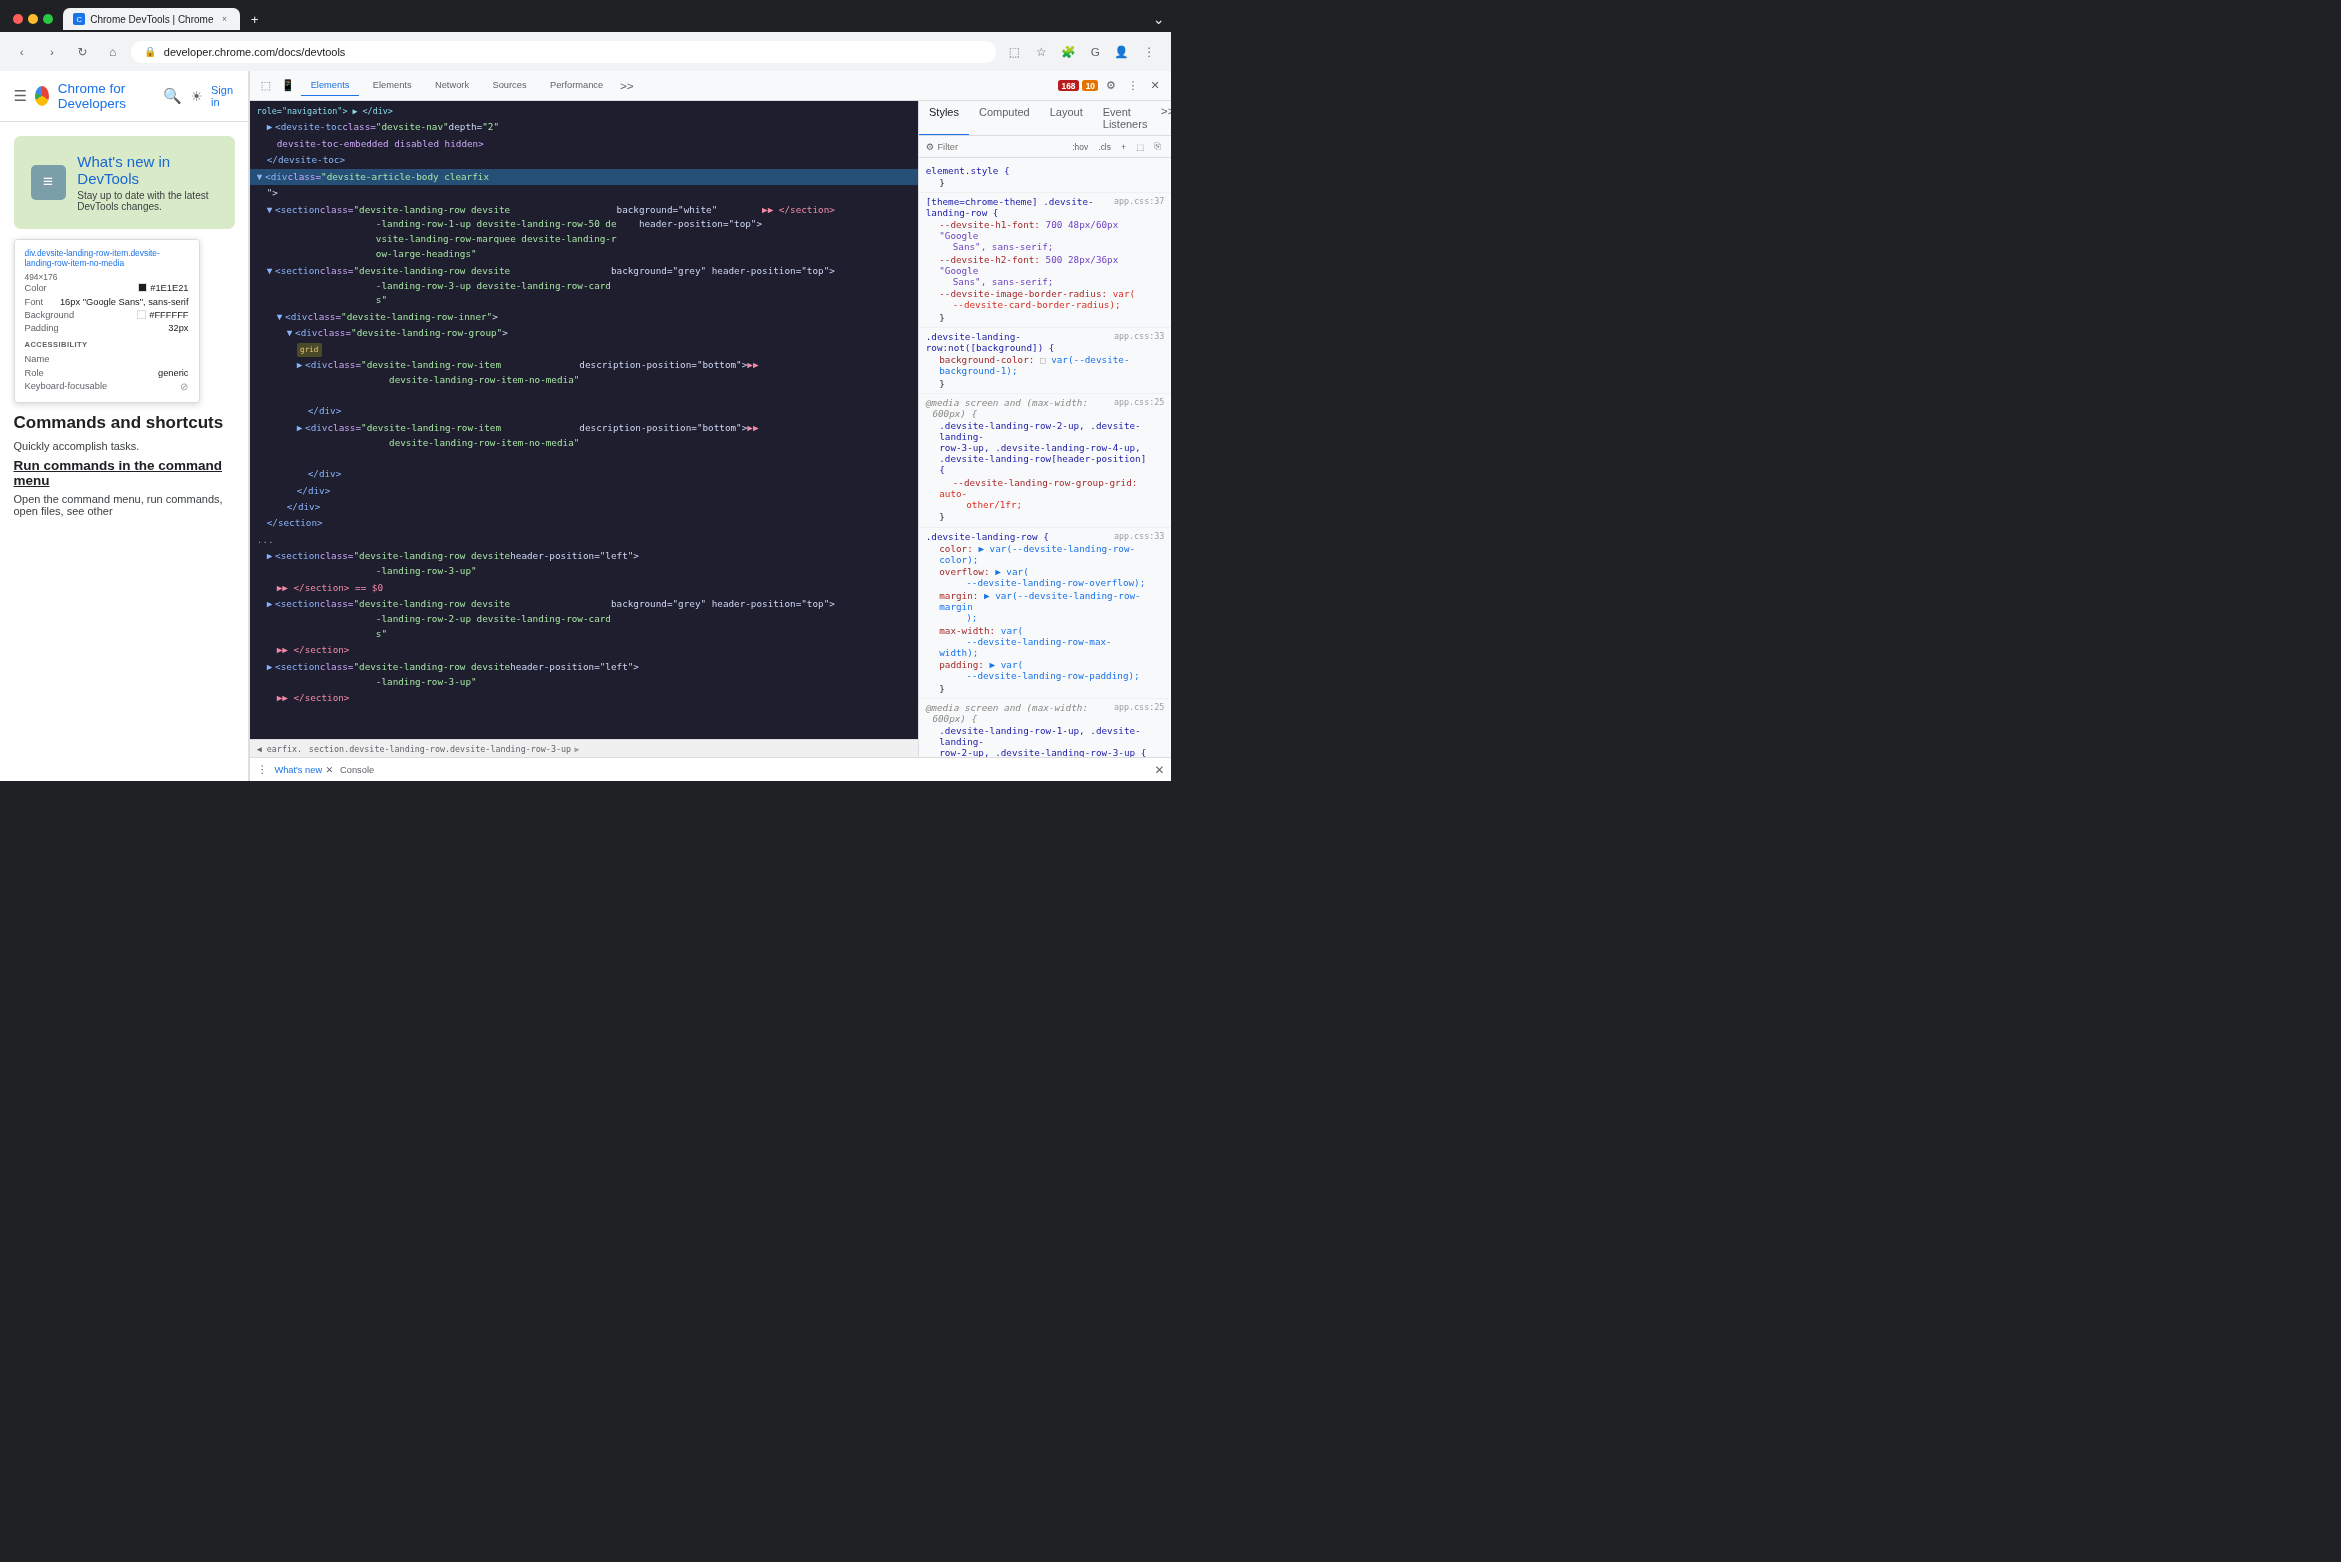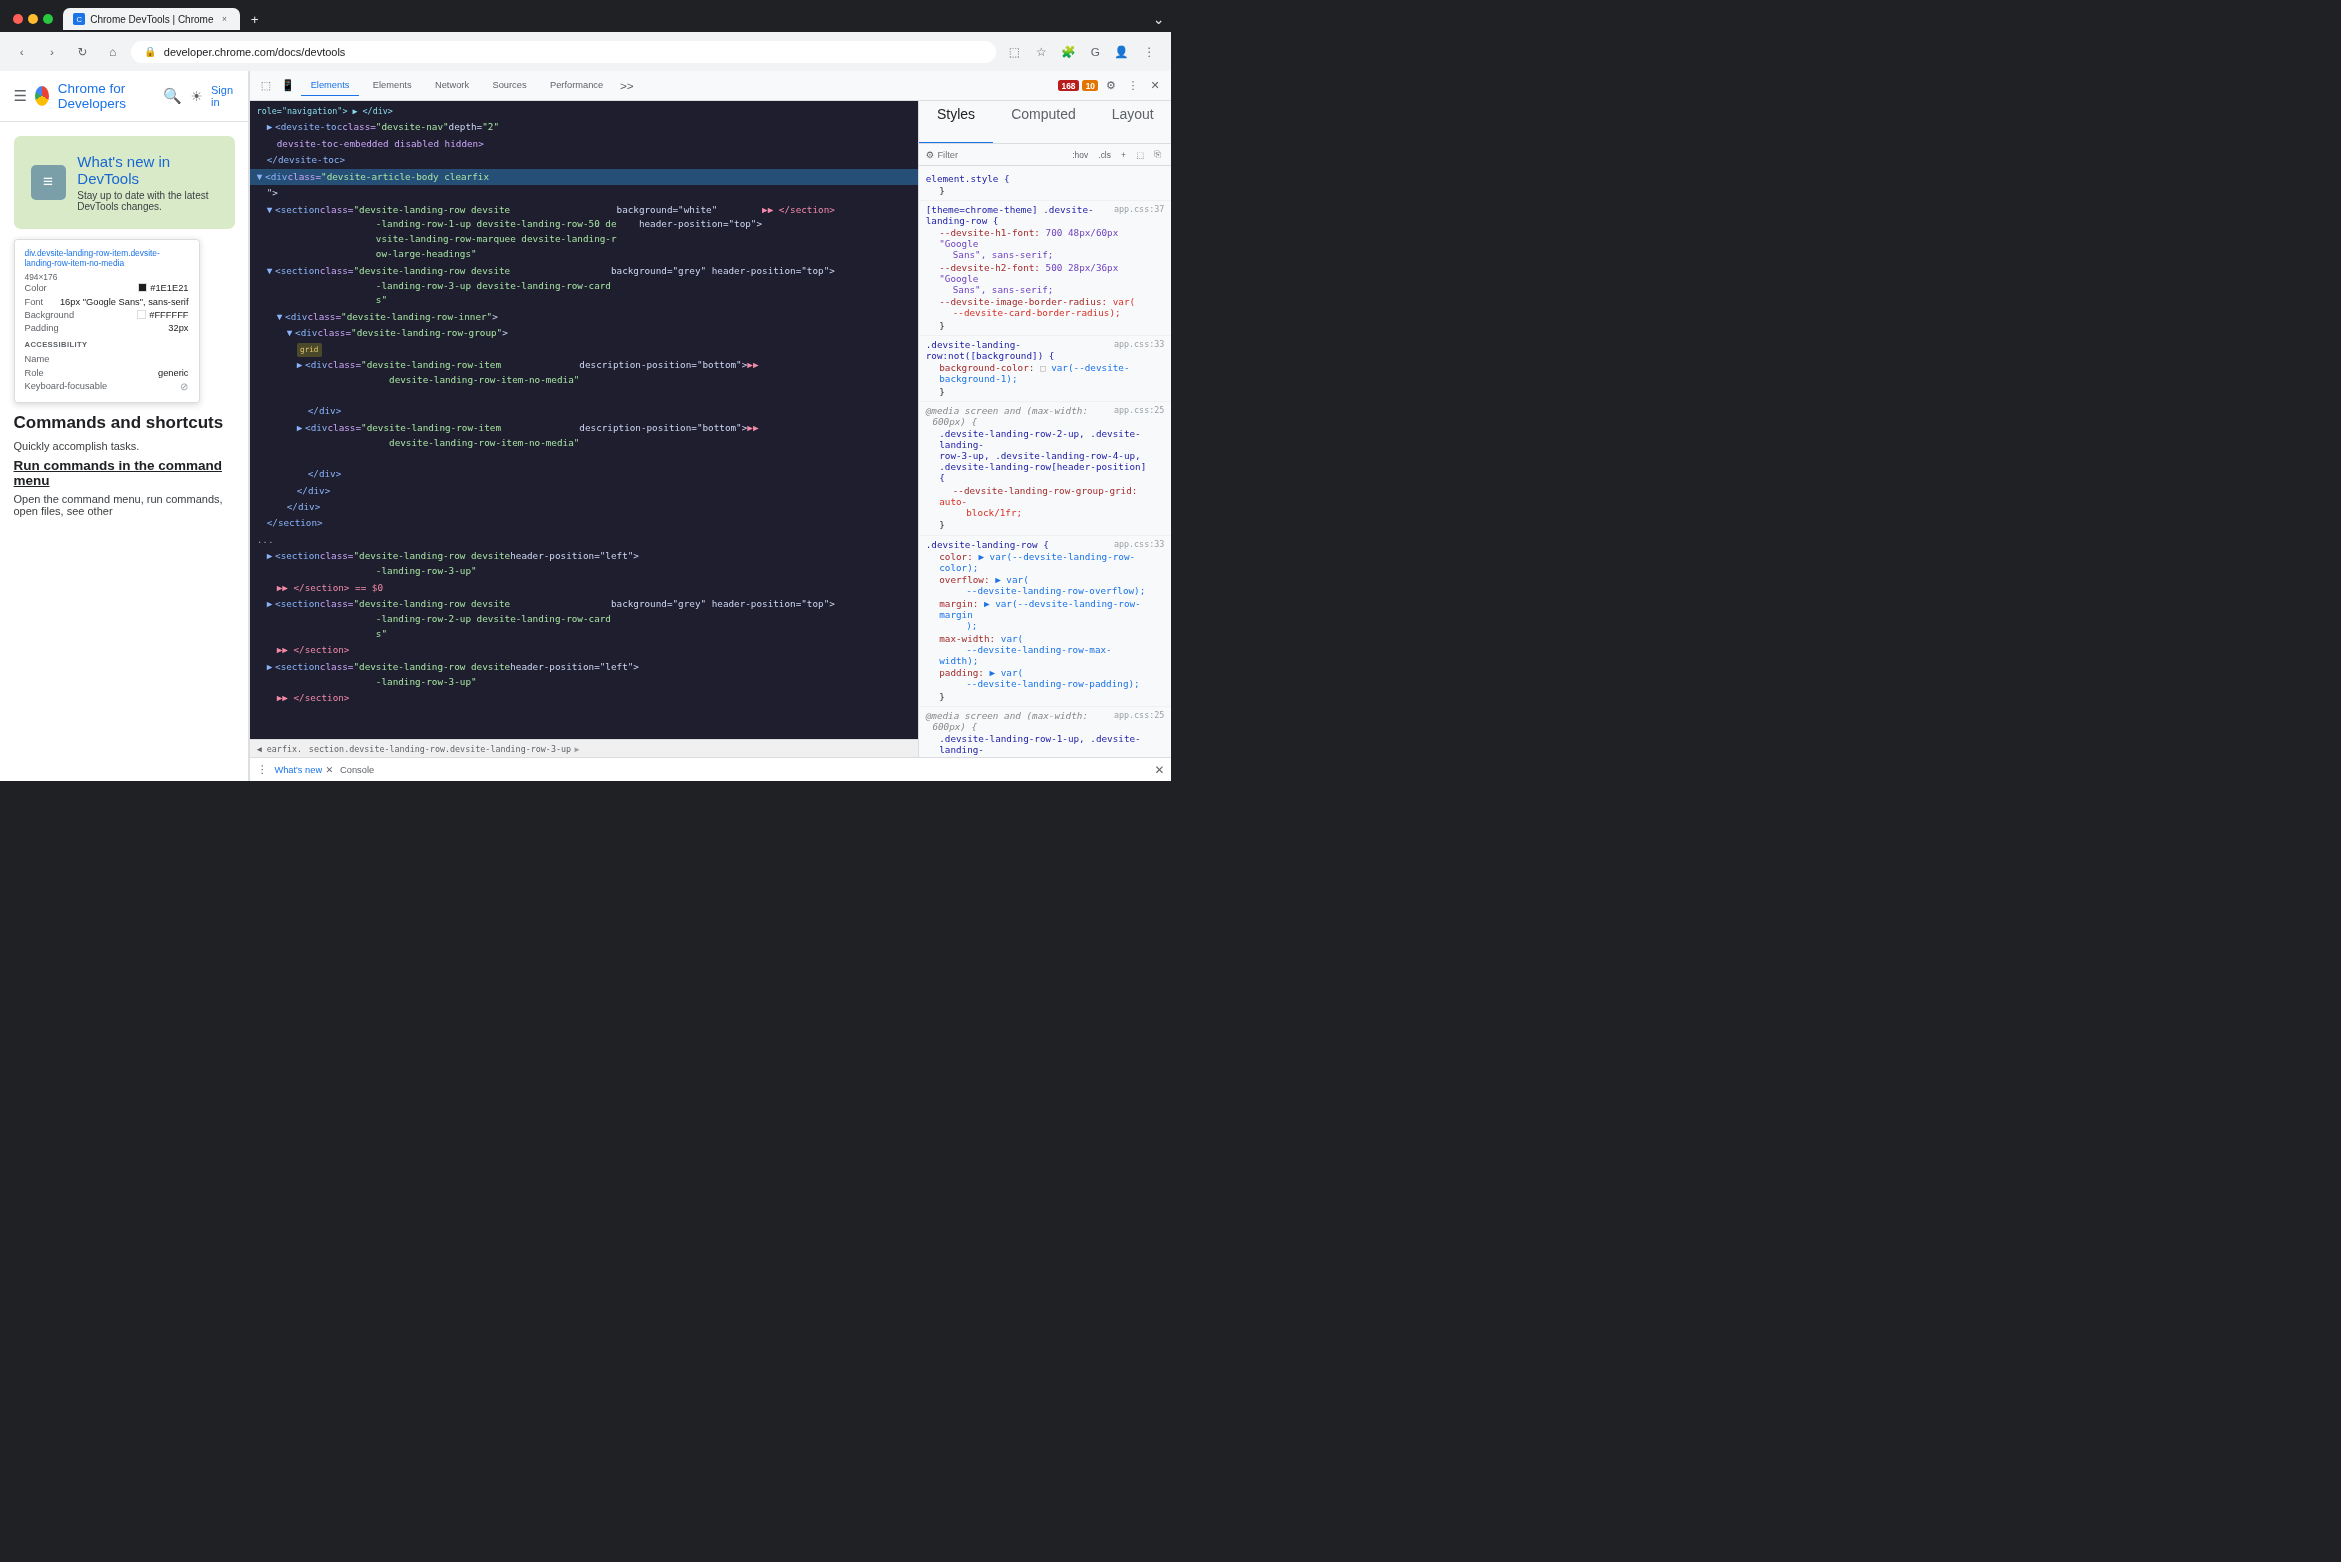--- a/index.html
+++ b/index.html
@@ -87,21 +87,21 @@
     .tree-line.selected { background: #264f78; }
     .indent { display: inline-block; }
     .tag { color: #89b4fa; }
     .attr-name { color: #cba6f7; }
     .attr-value { color: #a6e3a1; }
     .text-node { color: #cdd6f4; }
     .expand-arrow { color: #89b4fa; width: 8.4px; display: inline-block; }
 
     
     .styles-tabs { display: flex; border-bottom: 0.8px solid #dadce0; }
-    .styles-tab { padding: 5px 18px; font-size: 14px; color: #5f6368; cursor: pointer; text-align: right; }
+    .styles-tab { padding: 5px 10px; font-size: 11px; color: #5f6368; cursor: pointer; }
     .styles-tab.active { color: #202124; border-bottom: 1.7px solid #1a73e8; }
     .filter-bar { display: flex; align-items: center; padding: 3.4px 6.7px; gap: 3.4px; border-bottom: 0.8px solid #dadce0; }
     .filter-input { flex: 1; border: none; background: transparent; font-size: 9.3px; color: #202124; outline: none; }
     .filter-btn { font-size: 8.4px; color: #5f6368; padding: 1.7px 3.4px; cursor: pointer; }
 
     .styles-content { flex: 1; overflow-y: auto; padding: 3.4px 0; font-size: 9.3px; font-family: monospace; }
     .style-rule { padding: 3.4px 6.7px; border-bottom: 0.8px solid #f0f0f0; }
     .style-prop { padding: 0.8px 13.5px; }
     .prop-name { color: #a52a2a; }
 
@@ -479,21 +479,21 @@
               <div style="font-family:monospace;font-size:9.3px;color:#888;font-style:italic">@media screen and (max-width:</div>
               <div style="font-family:monospace;font-size:9.3px;color:#888;font-style:italic;padding-left:6.7px">600px) {</div>
               <div class="style-prop" style="font-family:monospace;font-size:9.3px;color:#1a1aa6">
                 .devsite-landing-row-2-up, .devsite-landing-<br>
                 row-3-up, .devsite-landing-row-4-up,<br>
                 .devsite-landing-row[header-position] {
               </div>
               <div class="style-prop" style="font-family:monospace;font-size:9.3px">
                 <span style="color:#a52a2a;padding-left:13.5px">--devsite-landing-row-group-grid:</span>
                 <span style="color:#d93025"> auto-<br></span>
-                <span style="color:#d93025;padding-left:27px">block/1fr;</span>
+                <span style="color:#d93025;padding-left:27px">other/1fr;</span>
               </div>
               <div class="style-prop" style="font-family:monospace;font-size:9.3px;color:#202124">}</div>
             </div>
 
             <div class="style-rule">
               <div style="font-family:monospace;font-size:8.4px;color:#9aa0a6;float:right">app.css:33</div>
               <div style="font-family:monospace;font-size:9.3px;color:#1a1aa6">.devsite-landing-row {</div>
               <div class="style-prop" style="font-family:monospace;font-size:9.3px">
                 <span style="color:#a52a2a">color:</span>
                 <span style="color:#1a73e8"> ▶ var(--devsite-landing-row-color);</span>

